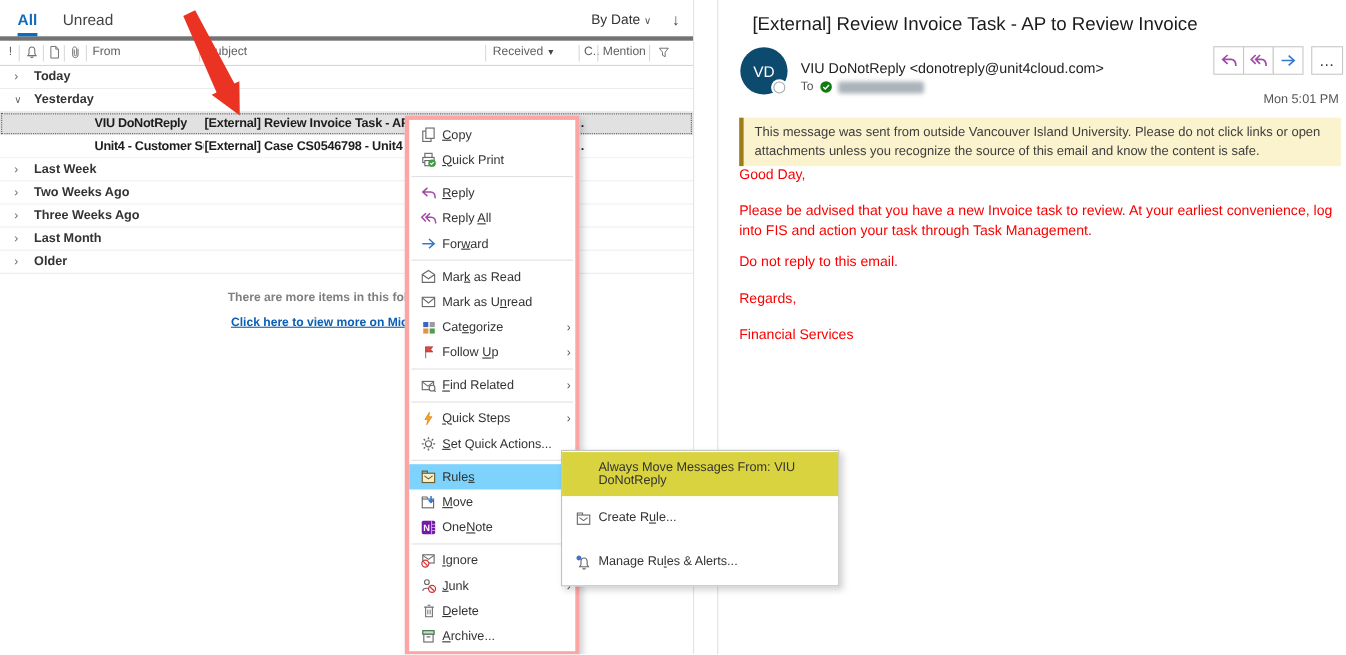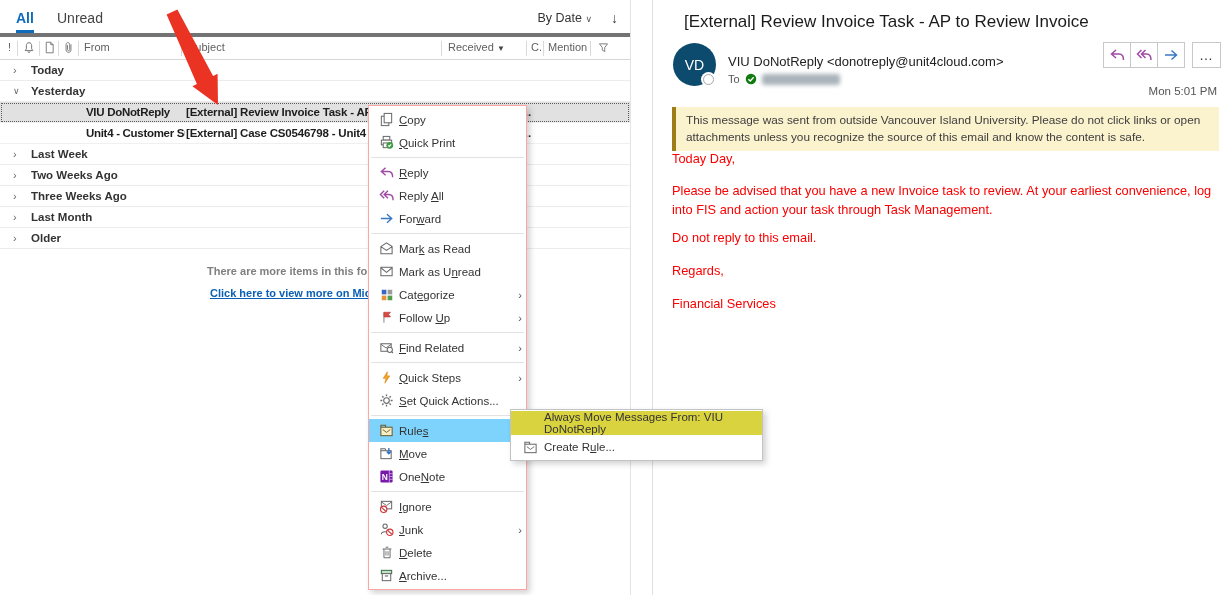--- a/index.html
+++ b/index.html
@@ -32,31 +32,31 @@
   .mSubj { position:absolute; left:186px; top:0; white-space:nowrap; letter-spacing:-0.2px; }
   .mRecv { position:absolute; left:512px; top:0; }
 
   .moreTxt { position:absolute; left:207px; top:265px; font-size:11px; font-weight:700; color:#7f7f7f; white-space:nowrap; }
   .moreLink { position:absolute; left:210px; top:287px; font-size:11px; font-weight:700; color:#0b5fb5; text-decoration:underline; white-space:nowrap; cursor:pointer; }
 
   
   #arrowSvg { position:absolute; left:0; top:0; z-index:50; pointer-events:none; }
 
   
-  #ctxMenu { position:absolute; left:368px; top:105px; width:159px; background:#fff; border:1px solid #fca5a5; box-shadow:3px 3px 6px rgba(0,0,0,.18); z-index:100; padding:2px 0; }
+  #ctxMenu { position:absolute; left:368px; top:105px; width:159px; background:#fff; border:4px solid #fca5a5; box-shadow:3px 3px 6px rgba(0,0,0,.18); z-index:100; padding:2px 0; }
   .mi { display:flex; align-items:center; height:23px; padding:0 4px 0 5px; font-size:11.5px; color:#333; cursor:default; }
   .mi .ic { width:25px; display:flex; justify-content:center; align-items:center; flex:none; }
   .mi .lbl { flex:1; white-space:nowrap; }
   .mi .chev { width:10px; color:#555; font-size:11px; text-align:right; }
   .mi.hl { background:#7dd3fc; }
   .msep { height:1px; background:#e2e2e2; margin:3px 2px; }
 
   
   #subMenu { position:absolute; left:510px; top:409px; width:253px; background:#fff; border:1px solid #c3c3c3; box-shadow:3px 3px 6px rgba(0,0,0,.18); z-index:110; padding:1px 0; }
-  .smi { display:flex; align-items:center; height:24px; padding:0 8px 0 6px; font-size:11.5px; color:#333; cursor:default; }
+  .smi { display:flex; align-items:center; height:40px; padding:0 8px 0 6px; font-size:11.5px; color:#333; cursor:default; }
   .smi .ic { width:27px; display:flex; justify-content:center; align-items:center; flex:none; }
   .smi.hl { background:#d9d33f; }
   .smi.noicon { padding-left:33px; }
 
   
   #divider { position:absolute; left:652px; top:0; width:1px; height:595px; background:#e0e0e0; }
   #readPane { position:absolute; left:654px; top:0; width:570px; height:595px; background:#fff; }
   .subject { position:absolute; left:30px; top:12px; font-size:17px; color:#1b1b1b; white-space:nowrap; }
   .avatar { position:absolute; left:19px; top:43px; width:43px; height:43px; border-radius:50%; background:#0c4a6e; color:#fff; font-size:14px; display:flex; align-items:center; justify-content:center; }
   .presence { position:absolute; left:49px; top:74px; width:11px; height:11px; border-radius:50%; background:#fff; border:1px solid #a9a9a9; box-shadow:0 0 0 2px #fff; }
@@ -400,20 +400,30 @@
     <div class="smi">
       <span class="ic">
         <svg width="15" height="15" viewBox="0 0 16 16">
             <path d="M2 4.5 V2.5 H7 V4.5" fill="none" stroke="#6a6a6a" stroke-width="1.1"></path>
             <rect x="2" y="4.5" width="12" height="9" fill="#fff" stroke="#6a6a6a" stroke-width="1.1"></rect>
             <path d="M4 7 L8 10 L12 7" fill="none" stroke="#6a6a6a" stroke-width="1"></path>
           </svg>
       </span>
       <span class="lbl">Create R<u>u</u>le...</span>
     </div>
+    <div class="smi">
+      <span class="ic">
+        <svg width="15" height="15" viewBox="0 0 16 16">
+            <path d="M8.5 3.5 C6.3 3.5 5.5 5.2 5.5 7 V10 L4.2 12 H12.8 L11.5 10 V7 C11.5 5.2 10.7 3.5 8.5 3.5 Z M7.3 13 C7.3 13.8 7.8 14.3 8.5 14.3 C9.2 14.3 9.7 13.8 9.7 13" fill="none" stroke="#6a6a6a" stroke-width="1.1"></path>
+            <circle cx="3.5" cy="3.5" r="2.2" fill="#4472c4"></circle>
+            <path d="M3.5 1 V6 M1 3.5 H6 M1.9 1.9 L5.1 5.1 M5.1 1.9 L1.9 5.1" stroke="#4472c4" stroke-width="0.9"></path>
+          </svg>
+      </span>
+      <span class="lbl">Manage Ru<u>l</u>es &amp; Alerts...</span>
+    </div>
   </div>
 
   <div id="divider"></div>
 
   <div id="readPane">
     <div class="subject">[External] Review Invoice Task - AP to Review Invoice</div>
 
     <div class="avatar">VD</div>
     <div class="presence"></div>
 
@@ -444,20 +454,20 @@
         <svg width="17" height="16" viewBox="0 0 17 16">
             <path d="M2 8 H13 M8.5 3.5 L13.5 8 L8.5 12.5" fill="none" stroke="#3879c5" stroke-width="1.5"></path>
           </svg>
       </span>
     </div>
     <span class="moreBtn">…</span>
     <div class="stamp">Mon 5:01 PM</div>
 
     <div class="banner">This message was sent from outside Vancouver Island University. Please do not click links or open attachments unless you recognize the source of this email and know the content is safe.</div>
 
-    <div class="bodyP" style="top:150px;">Today Day,</div>
+    <div class="bodyP" style="top:150px;">Good Day,</div>
     <div class="bodyP" style="top:182px;">Please be advised that you have a new Invoice task to review. At your earliest convenience, log into FIS and action your task through Task Management.</div>
     <div class="bodyP" style="top:229px;">Do not reply to this email.</div>
     <div class="bodyP" style="top:262px;">Regards,</div>
     <div class="bodyP" style="top:295px;">Financial Services</div>
   </div>
 
 </div>
 
 </body></html>

